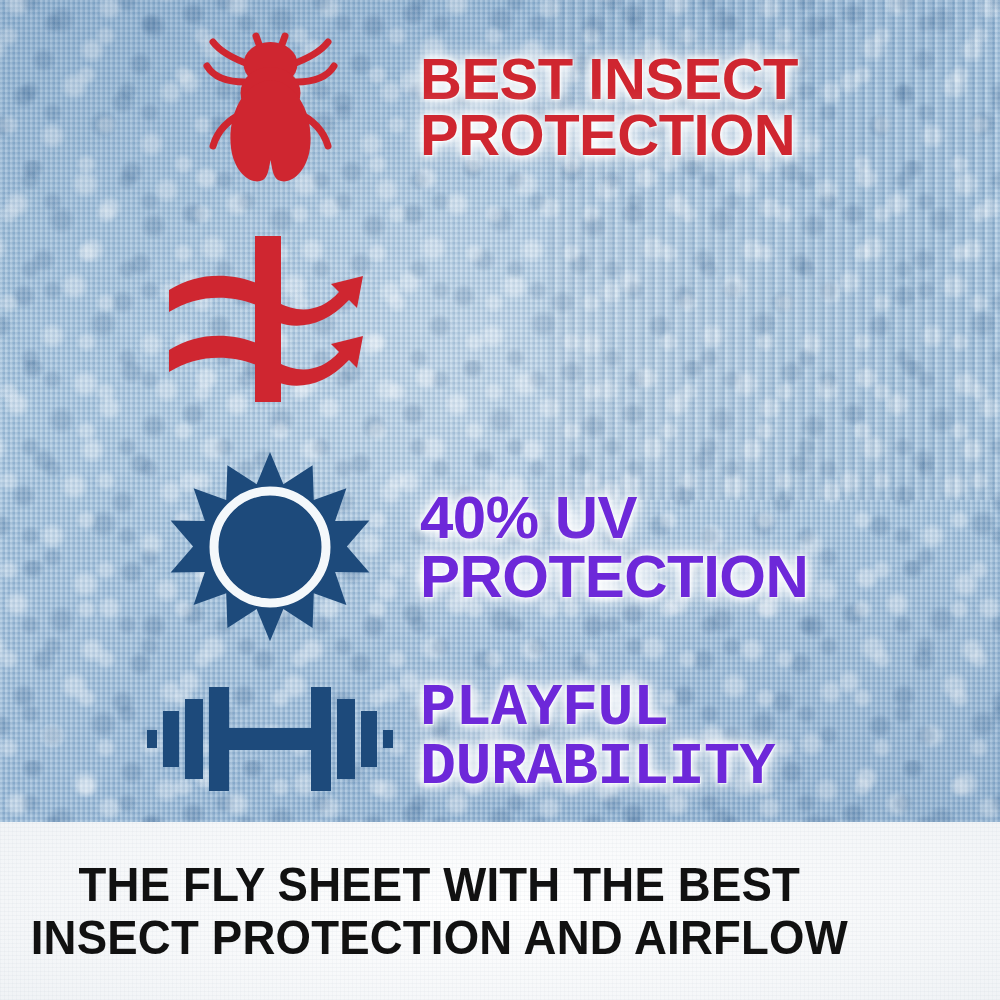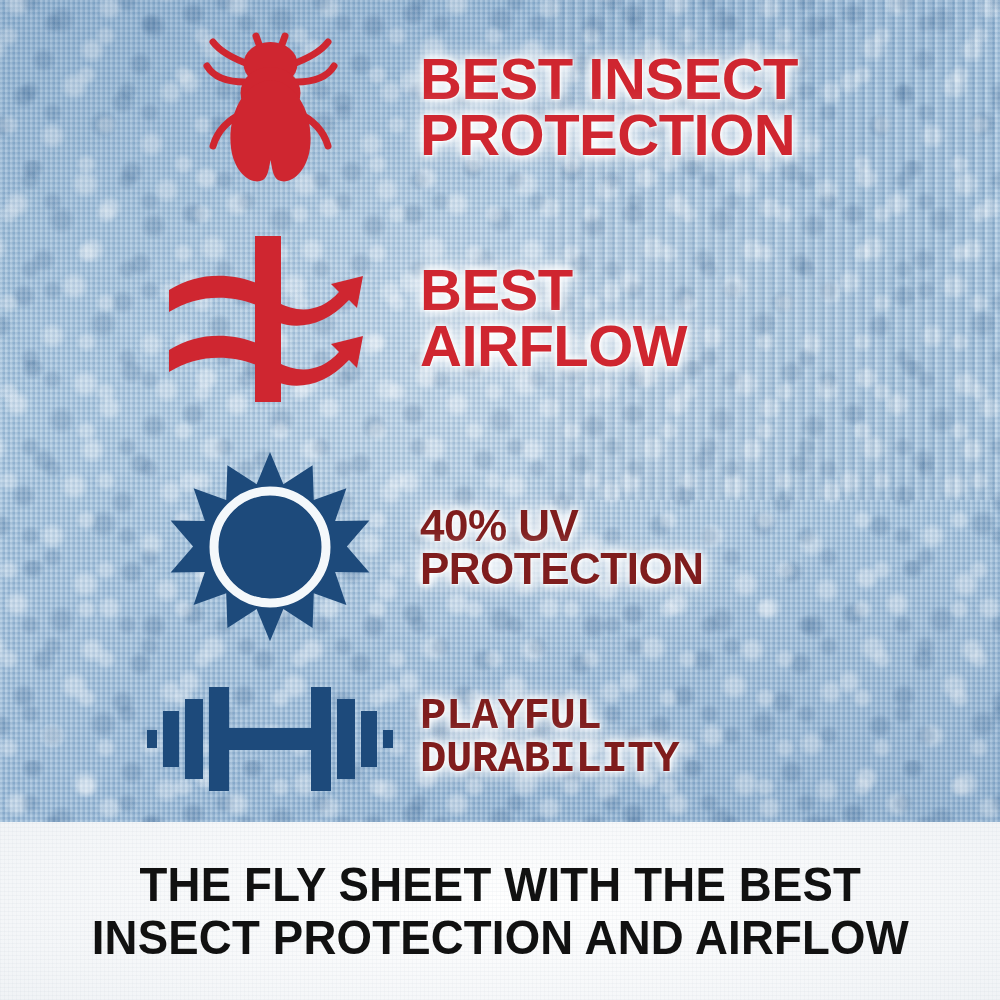--- a/index.html
+++ b/index.html
@@ -131,22 +131,22 @@
     white-space: pre-line;
   }
   .label.red {
     color: #cf2630;
     font-size: 58px;
     text-shadow:
       0 0 7px #ffffff, 0 0 12px #ffffff, 0 0 18px rgba(255,255,255,0.95),
       0 0 26px rgba(255,255,255,0.75), 1px 1px 0 rgba(255,255,255,0.5);
   }
   .label.navy {
-    color: #7f1d1d;
-    font-size: 44px;
+    color: #6d28d9;
+    font-size: 60px;
     text-shadow:
       0 0 7px #ffffff, 0 0 12px #ffffff, 0 0 18px rgba(255,255,255,0.95),
       0 0 26px rgba(255,255,255,0.75), 1px 1px 0 rgba(255,255,255,0.5);
   }
 
   #row-insect   { top: 22px;  height: 170px; }
   #row-airflow  { top: 228px; height: 180px; }
   #row-uv       { top: 440px; height: 215px; }
   #row-durable  { top: 655px; height: 165px; font-family: Liberation Mono, monospace; }
 
@@ -154,21 +154,20 @@
   .caption-band {
     position: absolute;
     left: 0;
     top: 822px;
     width: 1000px;
     height: 178px;
     background:
       radial-gradient(ellipse 90% 120% at 50% 45%, #ffffff 0%, #f4f6f8 55%, #e9edf1 100%);
     display: flex;
     align-items: center;
-    justify-content: center;
   }
   .caption-texture {
     position: absolute;
     inset: 0;
     background-image:
       repeating-linear-gradient(0deg, rgba(120,140,160,0.05) 0 1px, rgba(255,255,255,0) 1px 4px),
       repeating-linear-gradient(90deg, rgba(120,140,160,0.04) 0 1px, rgba(255,255,255,0) 1px 4px);
     pointer-events: none;
   }
   .caption-text {
@@ -255,24 +254,20 @@
                    C34 104 68 104 96 116
                    L96 138
                    C68 126 34 126 6 144 Z" fill="#cf2630"></path>
 
           <path d="M114 134
                    C136 146 158 144 176 124
                    L168 116 L200 108 L194 140 L186 132
                    C162 158 134 162 114 154 Z" fill="#cf2630"></path>
         </svg>
       </div>
-      <div class="label-cell">
-        <p class="label red">BEST
-AIRFLOW</p>
-      </div>
     </div>
 
     <div class="row" id="row-uv">
       <div class="icon-cell">
         <svg width="200" height="200" viewBox="0 0 200 200">
 
           <polygon fill="#1d4a7b" points="
             100,4 113.4,36.2 142.6,17.2 143.8,52.0 176.4,40.2 165.1,73.1 199.4,72.6
             176.9,98.6 199.4,124.6 165.1,124.1 176.4,157.0 143.8,145.2 142.6,180.0
             113.4,161.0 100,193.2 86.6,161.0 57.4,180.0 56.2,145.2 23.6,157.0

